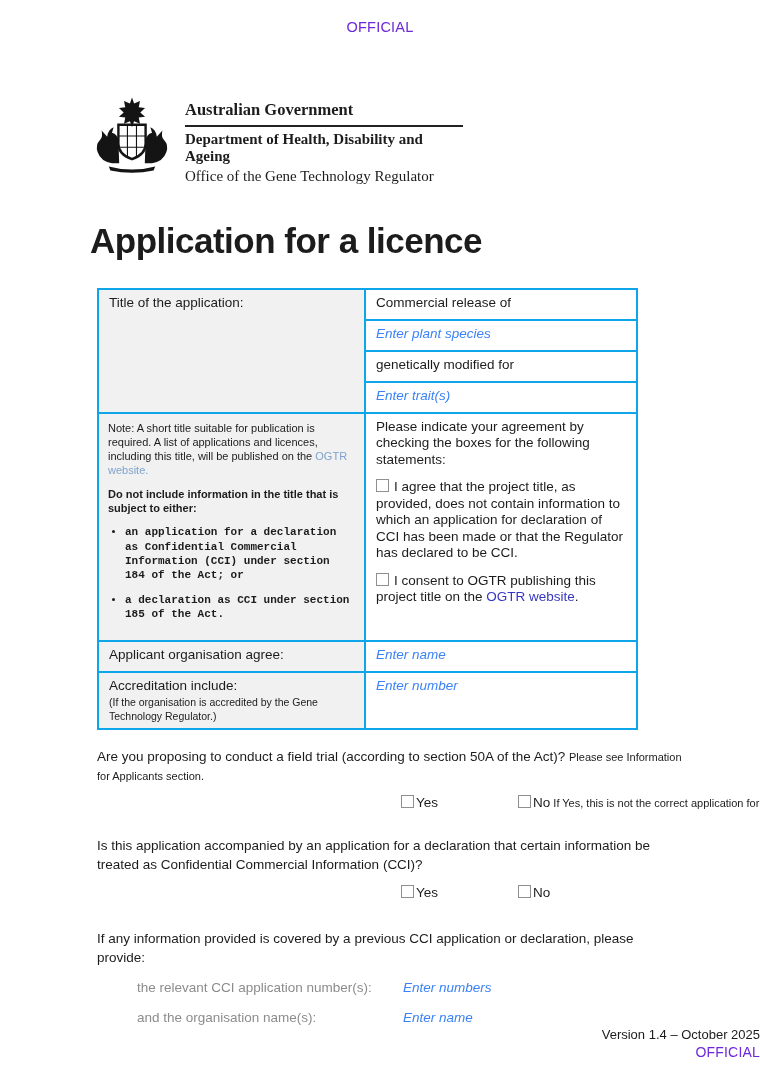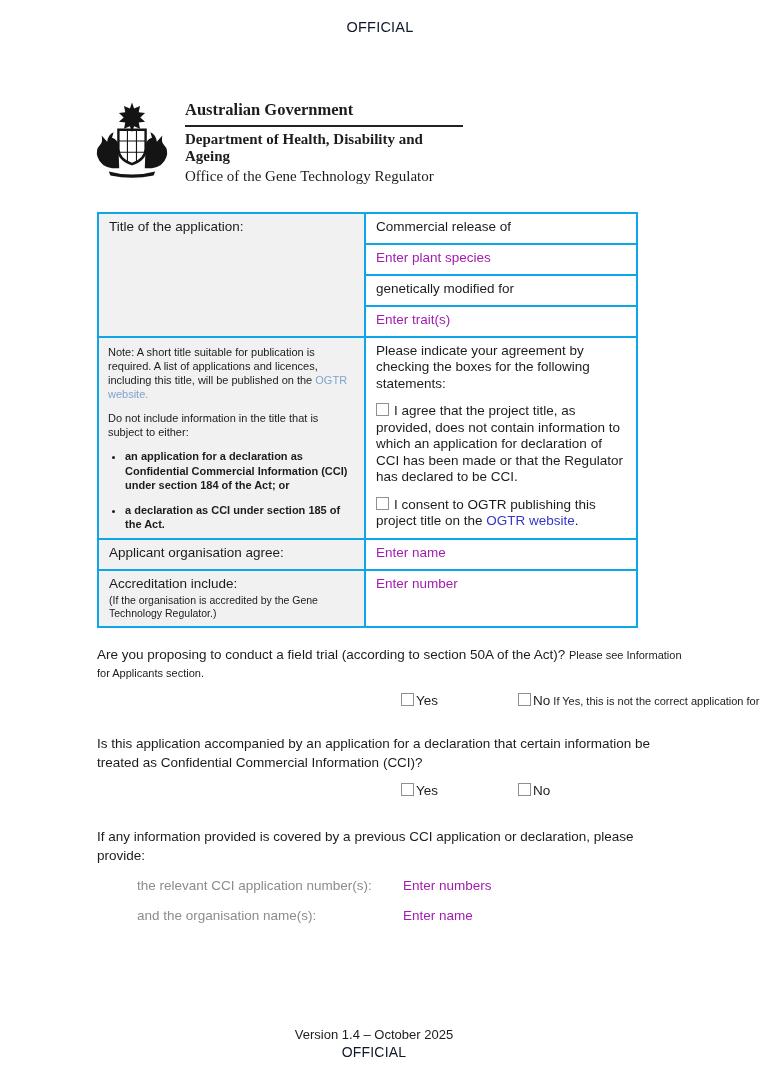--- a/index.html
+++ b/index.html
@@ -1,67 +1,67 @@
 <!DOCTYPE html>
 <html><head>
 <meta charset="utf-8">
 <style>
   html,body{margin:0;padding:0;background:#e9e9e9;}
   .page{
     position:relative;width:760px;height:1075px;margin:0 auto;background:#fff;
     font-family:"Liberation Sans",sans-serif;color:#1c1c1c;overflow:hidden;
   }
-  .official{color:#0f172a;font-size:14.5px;letter-spacing:.2px;}
+  .official{color:#6d28d9;font-size:14.5px;letter-spacing:.2px;}
   .official-top{text-align:center;padding-top:19px;}
   
-  .logo-row{display:flex;align-items:flex-end;margin:56px 0 0 88px;}
+  .logo-row{display:flex;align-items:center;margin:56px 0 0 88px;}
   .crest{flex:0 0 auto;margin-right:9px;}
   .logo-text{padding-top:9px;font-family:"Liberation Serif",serif;width:278px;}
   .logo-l1{font-weight:bold;font-size:16.5px;}
   .logo-divider{border:none;border-top:2px solid #222;margin:5px 0 4px 0;}
   .logo-l2{font-weight:bold;font-size:15px;}
   .logo-l3{font-size:15px;margin-top:3px;}
   
   h1.doc-title{margin:36px 0 0 90px;font-size:35px;letter-spacing:-.5px;font-weight:bold;}
   .doc-subtitle{margin:14px 0 0 90px;font-size:21.5px;line-height:1.22;width:575px;}
   
   table.form-table{border-collapse:collapse;margin:27px 0 0 97px;width:541px;table-layout:fixed;}
   table.form-table td{border:2px solid #0ea5e9;padding:5px 10px;vertical-align:top;font-size:13.5px;line-height:1.22;}
   table.form-table{border:2px solid #333;}
   td.left{background:#f1f1f1;}
   td.right{background:#fff;}
-  .ph{color:#a21caf;}
+  .ph{color:#3b82f6;font-style:italic;}
   tr.trow td{height:19px;}
   .note-cell{font-size:11px !important;line-height:1.28 !important;padding:7px 9px !important;}
   .note-cell p{margin:0 0 10px 0;}
-  .note-cell .bold{font-weight:normal;}
+  .note-cell .bold{font-weight:bold;}
   .note-cell ul{margin:0;padding-left:17px;}
-  .note-cell li{font-weight:bold;margin-bottom:11px;}
-  .note-cell li:last-child{margin-bottom:0;}
+  .note-cell li{font-weight:bold;margin-bottom:11px;font-family:Liberation Mono, monospace;}
+  .note-cell li:last-child{margin-bottom:12px;}
   .link-light{color:#7fa3cc;text-decoration:none;cursor:pointer;}
   .link-blue{color:#3535c4;text-decoration:none;cursor:pointer;}
   .agree-cell p{margin:0 0 11px 0;}
   .agree-cell p:last-child{margin-bottom:0;}
   .cb{display:inline-block;width:11px;height:11px;border:1px solid #8f8f8f;background:#fff;vertical-align:-1px;}
   .agree-cell .cb{margin-right:5px;}
   .acc-note{font-size:10.5px;line-height:1.25;margin-top:2px;}
   
   .content{margin:18px 0 0 97px;width:586px;font-size:13.5px;line-height:1.4;}
   .q{margin:0;}
   .small{font-size:11px;}
   .cbrow{margin:9px 0 0 0;padding-left:260px;white-space:nowrap;}
   .cb-item{display:inline-block;padding-left:44px;}
   .cb-item .cb{margin-right:2px;}
   .cb-yes{width:73px;}
   .q2{margin-top:24px;}
   .cci-intro{margin-top:27px;}
   .fieldrow{display:flex;margin-top:11px;margin-left:40px;}
   .fieldrow .flabel{width:266px;color:#8c8c8c;}
   
-  .footer{position:absolute;left:0;right:12px;bottom:14px;text-align:center;font-size:13px;line-height:1.25;}
+  .footer{position:absolute;left:0;right:0;bottom:14px;text-align:right;font-size:13px;line-height:1.25;}
   .footer .official{font-size:14px;}
 </style>
 </head>
 <body>
 
 <div class="page">
 
   <div class="official official-top">OFFICIAL</div>
 
   <div class="logo-row">
@@ -76,20 +76,21 @@
       </svg>
     </div>
     <div class="logo-text">
       <div class="logo-l1">Australian Government</div>
       <hr class="logo-divider">
       <div class="logo-l2">Department of Health, Disability and Ageing</div>
       <div class="logo-l3">Office of the Gene Technology Regulator</div>
     </div>
   </div>
 
+  <h1 class="doc-title">Application for a licence</h1>
 
   <table class="form-table">
     <colgroup>
         <col style="width:267px">
         <col>
       </colgroup>
     <tbody>
         <tr class="trow">
       <td class="left" rowspan="4">Title of the application:</td>
       <td class="right">Commercial release of</td>

